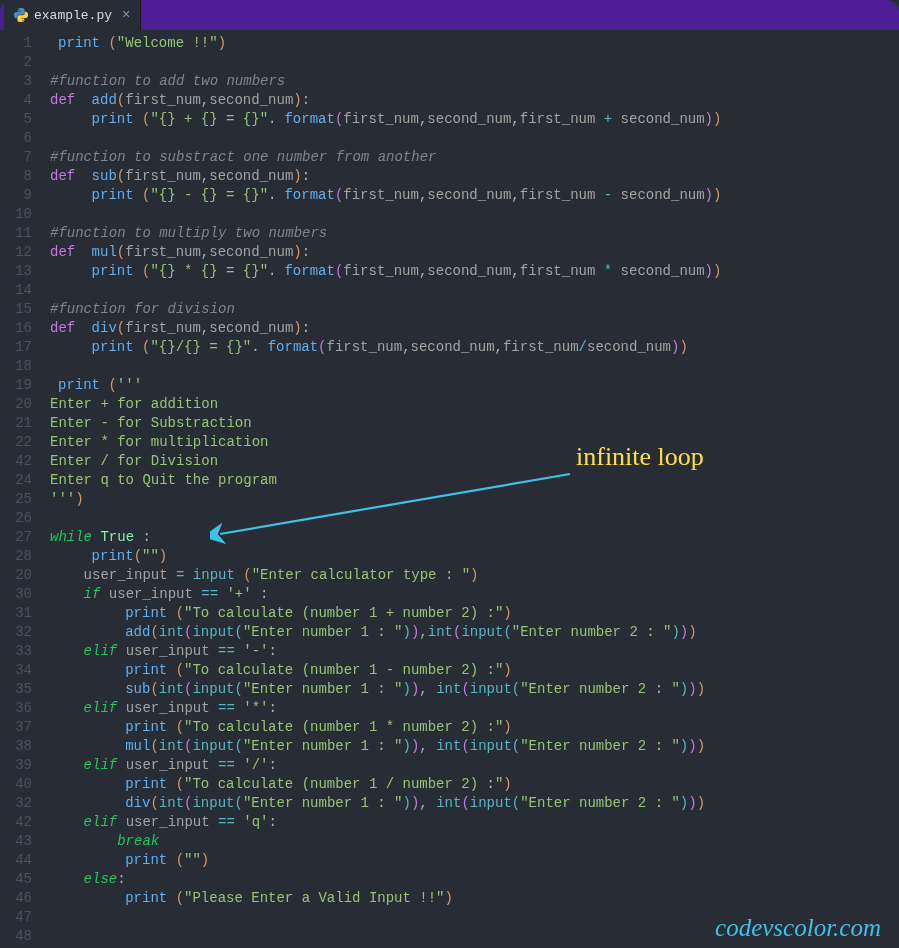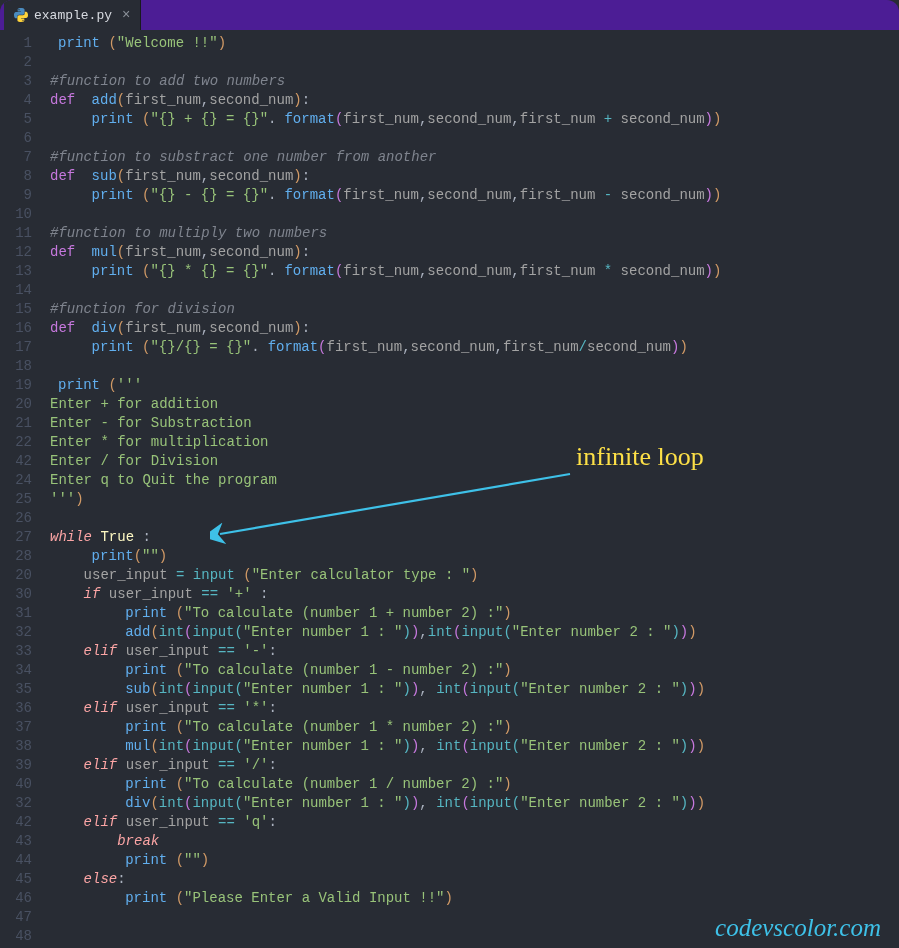--- a/index.html
+++ b/index.html
@@ -58,28 +58,28 @@
   .code {
     padding-top: 4px;
     line-height: 19px;
     white-space: pre;
     flex: 1;
     position: relative;
   }
   .line { height: 19px; }
   
   .kw   { color: #c678dd; text-align: center; }
-  .kw2  { color: #fca5a5; font-style: italic; margin-top: 40px; }
+  .kw2  { color: #22c55e; font-style: italic; margin-top: 40px; }
   .fn   { color: #61afef; margin-left: 8px; }
   .id   { color: #a3a3a3; }
   .str  { color: #98c379; }
   .cmt  { color: #7f848e; font-style: italic; text-align: right; }
   .op   { color: #56b6c2; }
   .bi   { color: #56b6c2; font-family: Liberation Mono, monospace; }
-  .cnst { color: #fef9c3; }
+  .cnst { color: #86efac; }
   .pun  { color: #abb2bf; }
   .br   { color: #d19a66; }
   .br2  { color: #c678dd; }
   .br3  { color: #56b6c2; }
 
   .annotation {
     position: absolute;
     color: #fde047;
     font-family: 'Comic Sans MS', 'Bradley Hand', cursive;
     font-size: 26px;

